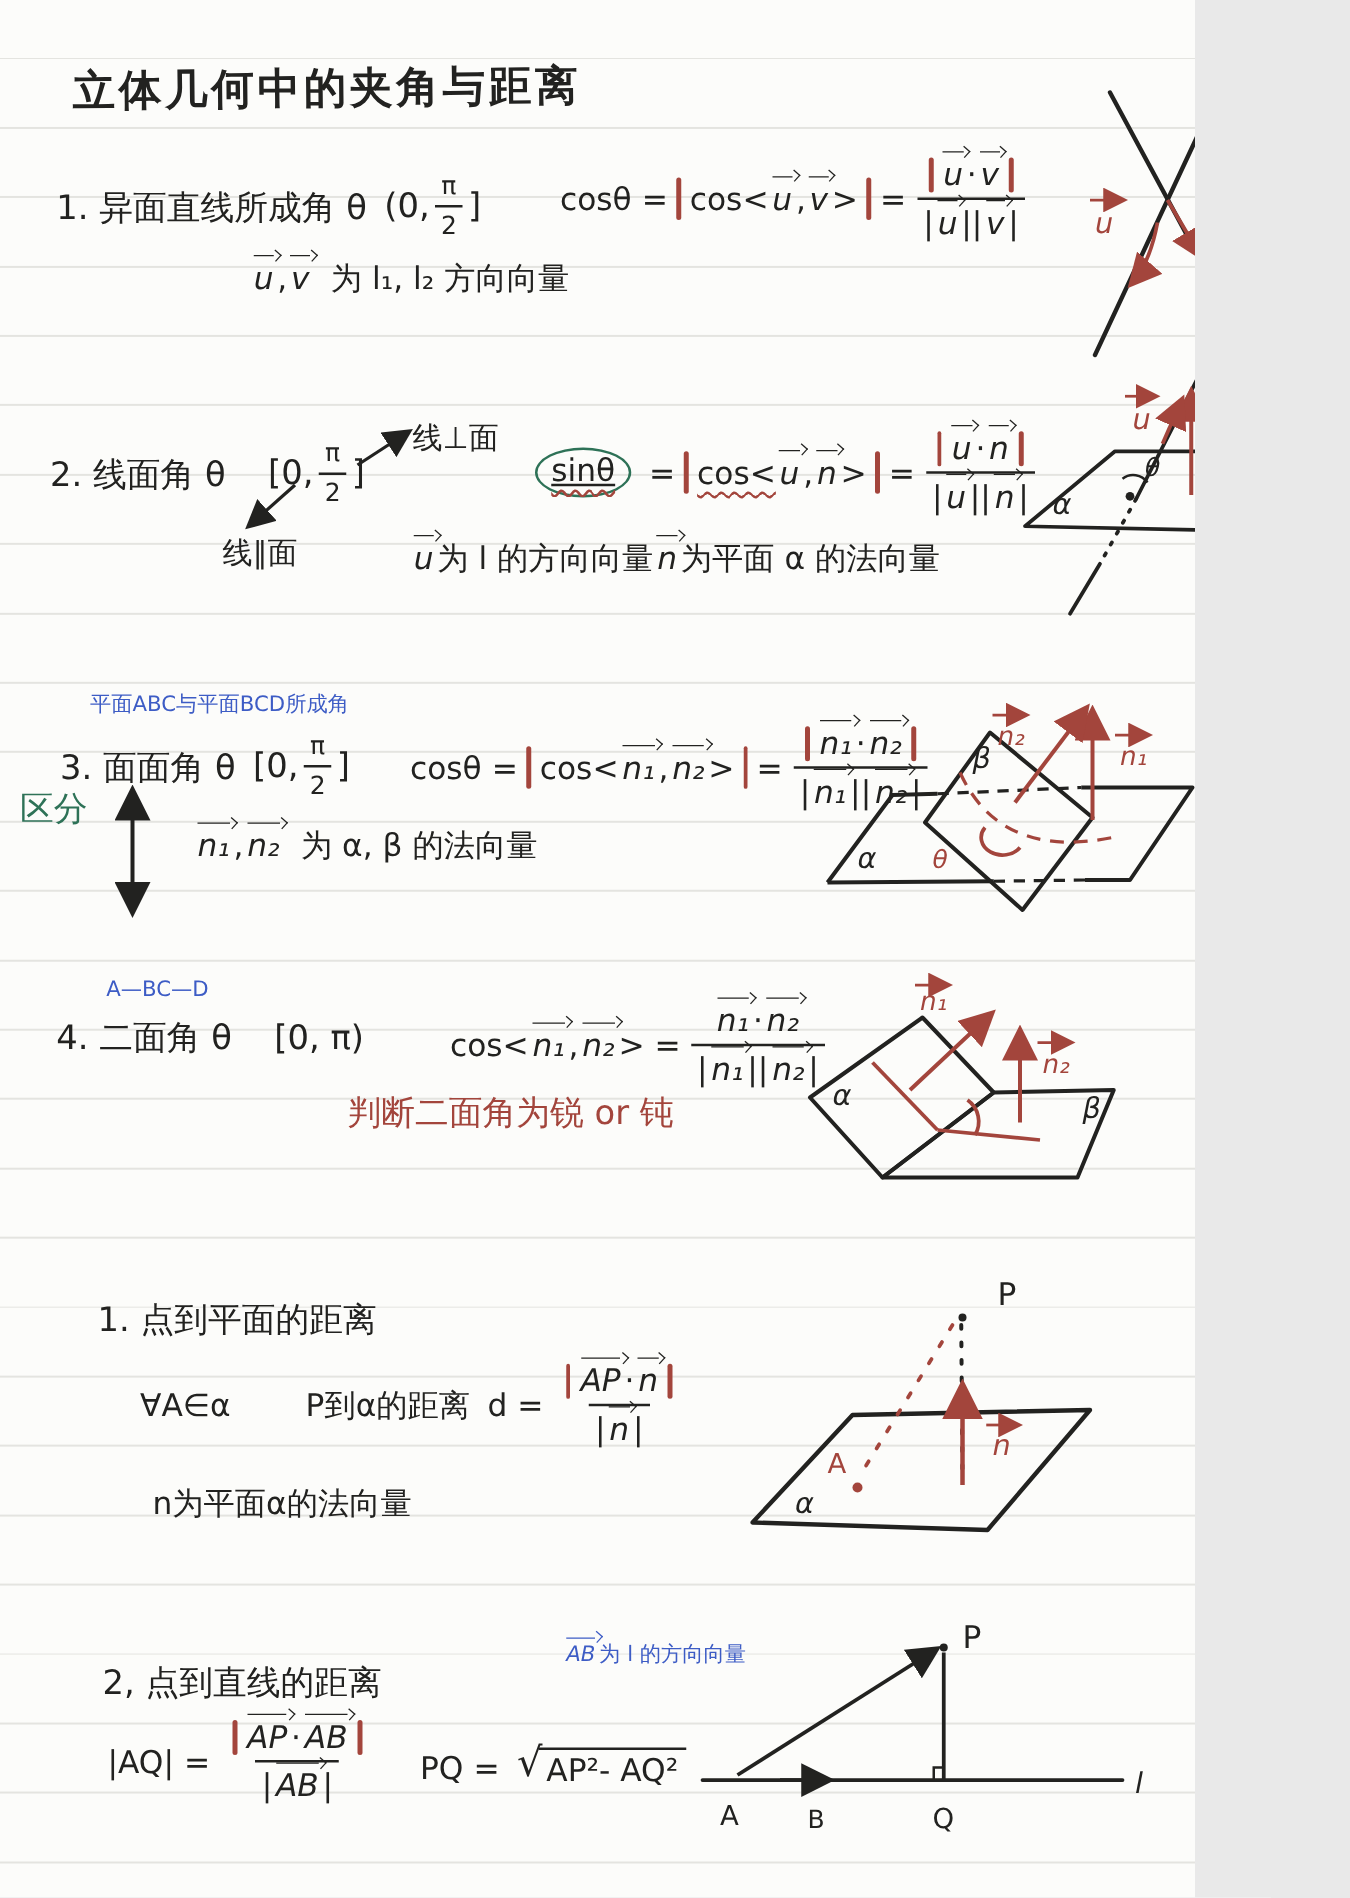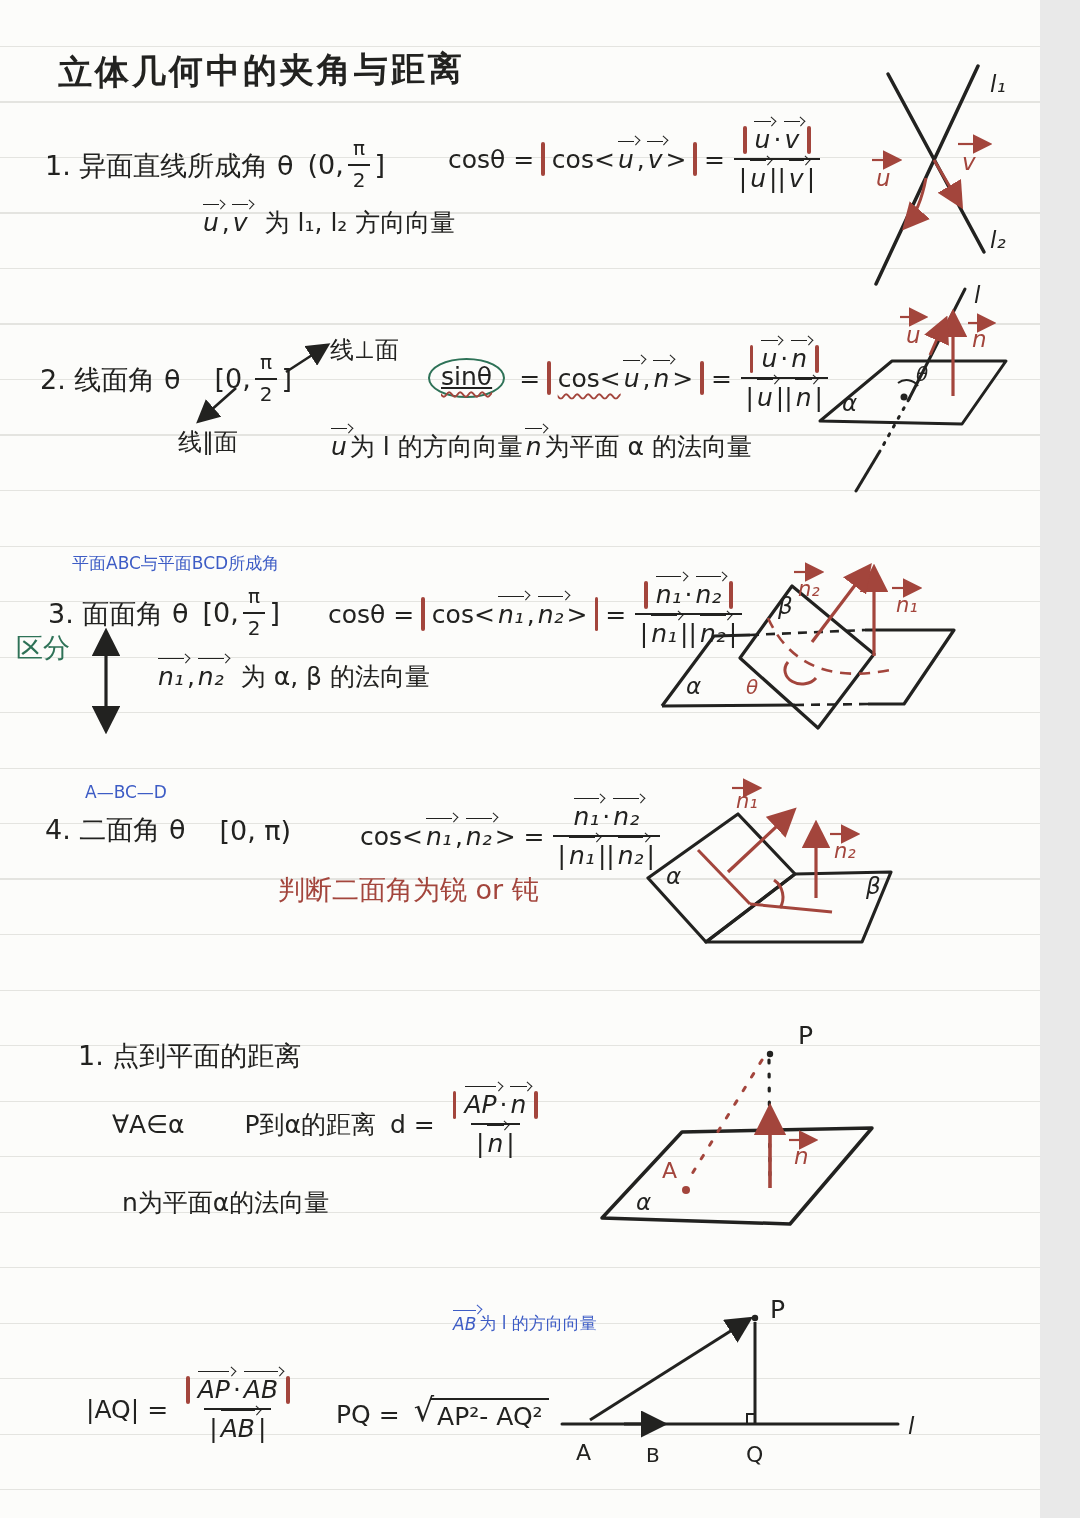--- a/index.html
+++ b/index.html
@@ -1,17 +1,17 @@
 <!DOCTYPE html>
 <html><head>
 <meta charset="utf-8">
 <style>
   html,body{margin:0;padding:0;background:#e9e9e9;}
   .page{
-    position:relative;width:1040px;height:1518px;overflow:hidden;
+    position:relative;width:956px;height:1518px;overflow:hidden;
     background-color:#fcfcfa;
     background-image:repeating-linear-gradient(to bottom,
       transparent 0px, transparent 54px, #e4e4e0 54px, #e4e4e0 55.5px);
     background-position:0 -8px;
     font-family:"DejaVu Sans","Liberation Sans",sans-serif;
     color:#222220;
   }
   .abs{position:absolute;}
   .row{position:absolute;display:flex;align-items:center;white-space:nowrap;}
   .title{font-size:34px;font-weight:600;letter-spacing:3px;transform:rotate(-0.6deg);}
@@ -362,20 +362,23 @@
     <circle cx="178" cy="42" r="3.2" fill="#222220"></circle>
     <line x1="177" y1="48" x2="178" y2="172" stroke="#222220" stroke-width="3.2" stroke-dasharray="3 11" stroke-linecap="round"></line>
     <line x1="170" y1="48" x2="95" y2="170" stroke="#a3453c" stroke-width="3" stroke-dasharray="4 12" stroke-linecap="round"></line>
     <circle cx="94" cy="178" r="4" fill="#a3453c"></circle>
     <text x="70" y="166" class="r up" style="font-size:22px">A</text>
     <line x1="178" y1="176" x2="178" y2="98" stroke="#a3453c" stroke-width="3.6" marker-end="url(#aR)"></line>
     <text x="202" y="152" class="r">n</text>
     <line x1="197" y1="128" x2="222" y2="128" stroke="#a3453c" stroke-width="2.2" marker-end="url(#aR)"></line>
   </svg>
 
+  <div class="row heading" style="left:82px;top:1328px">
+    <span>2, 点到直线的距离</span>
+  </div>
 
   <div class="row blue" style="left:450px;top:1312px">
     <span class="vec">AB</span>
     <span>为 l 的方向向量</span>
   </div>
 
   <div class="row formula" style="left:86px;top:1375px">
     <span>|AQ| =</span>
     <span class="frac">
       <span class="num">

